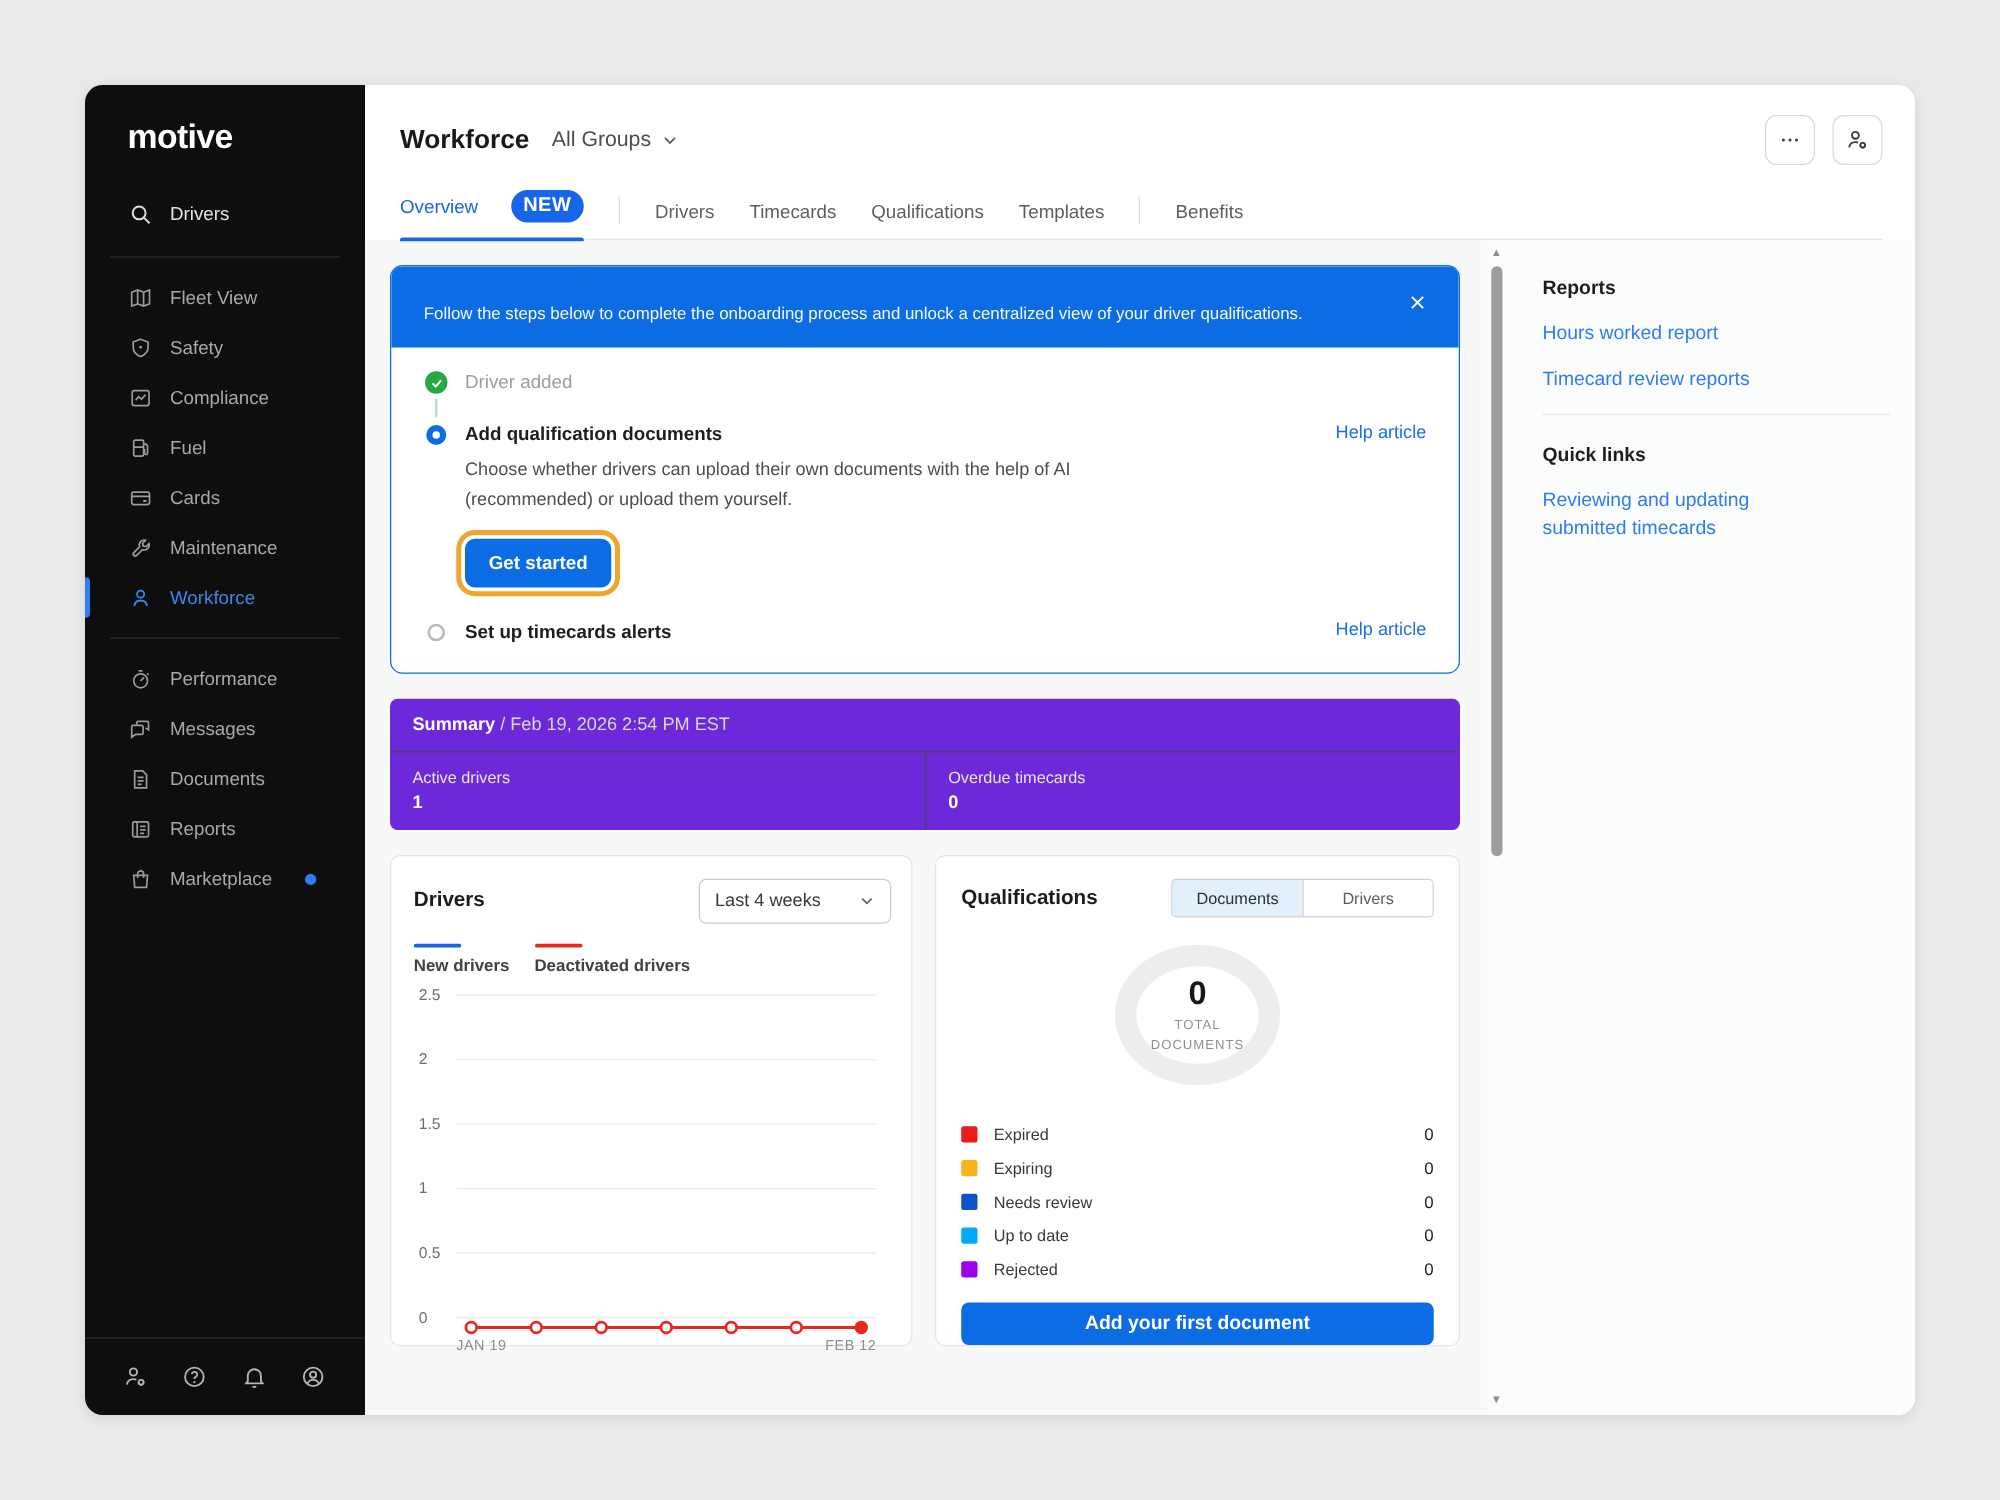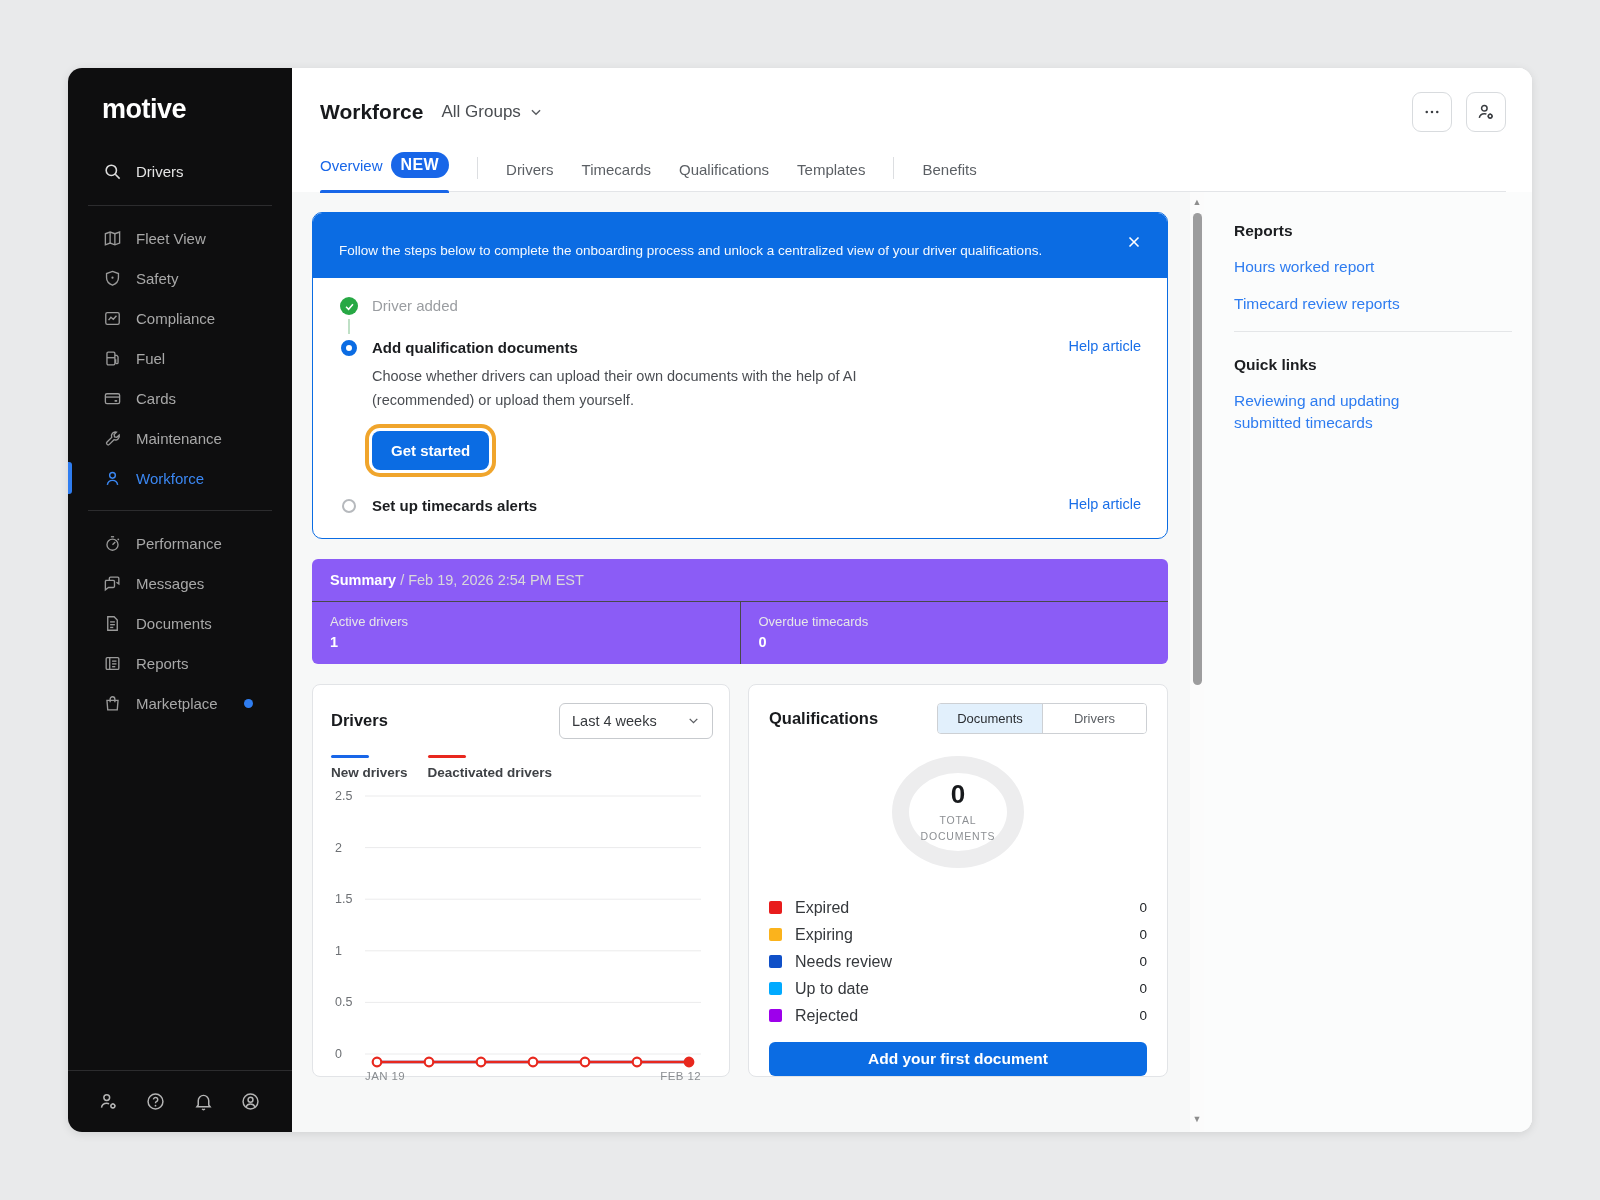--- a/index.html
+++ b/index.html
@@ -38,21 +38,21 @@
   .page-title { font-size:21px; font-weight:700; color:#17191c; }
   .group-select { display:flex; align-items:center; margin-left:18px; font-size:17px;
     color:#4a4d51; cursor:pointer; }
   .group-select svg { margin-left:8px; color:#5a5d61; }
   .hdr-actions { margin-left:auto; display:flex; gap:14px; }
   .hdr-btn { width:40px; height:40px; border:1px solid #d8dbde; border-radius:9px;
     background:#fff; display:flex; align-items:center; justify-content:center;
     color:#3a3d41; cursor:pointer; }
   .tabs-row { display:flex; align-items:flex-end; gap:28px; margin-top:20px;
     border-bottom:1px solid #e3e5e8; }
-  .tab { display:flex; align-items:center; gap:8px; padding-bottom:13px; font-size:15px;
+  .tab { display:flex; align-items:center; gap:26px; padding-bottom:13px; font-size:15px;
     color:#5b5f64; cursor:pointer; position:relative; }
   .tab.active { color:#1866e8; }
   .tab.active::after { content:""; position:absolute; left:0; right:0; bottom:-2px;
     height:3px; background:#1866e8; border-radius:2px 2px 0 0; }
   .new-badge { background:#1866e8; color:#fff; font-size:16px; font-weight:700;
     padding:4px 10px; border-radius:999px; letter-spacing:.4px; }
   .tab-sep { width:1px; height:22px; background:#dcdee1; margin-bottom:12px; }
 
   .body-row { flex:1; display:flex; min-height:0; background:#f7f8f8; }
   .content { width:898px; min-width:898px; padding:20px 22px 0 20px; }
@@ -80,21 +80,21 @@
   .help-link { margin-left:auto; font-size:14.5px; color:#1a6fe8; cursor:pointer; white-space:nowrap; }
   .step-desc { font-size:14.5px; color:#4a4d52; line-height:1.65; margin:9px 0 0 33px;
     max-width:585px; }
   .get-started { margin:18px 0 10px 33px; background:#0b6ce3; color:#fff; border:none;
     font-family:inherit; font-size:15px; font-weight:700; padding:11px 19px;
     border-radius:8px; cursor:pointer;
     box-shadow:0 0 0 3px #fff, 0 0 0 7px #f0a52c; }
   .step3 { margin-top:16px; }
 
   
-  .summary { margin-top:20px; background:#8b5cf6; border-radius:6px; color:#fff; overflow:hidden; }
+  .summary { margin-top:20px; background:#6d28d9; border-radius:6px; color:#fff; overflow:hidden; }
   .summary-head { padding:13px 18px; font-size:14.5px; border-bottom:1px solid #48484a;
     color:#d9d9da; }
   .summary-head b { color:#fff; font-weight:700; }
   .summary-stats { display:flex; }
   .stat-cell { flex:1; padding:12px 18px 14px; }
   .stat-cell + .stat-cell { border-left:1px solid #48484a; }
   .stat-label { font-size:13px; color:#e6e7e8; }
   .stat-value { font-size:14.5px; font-weight:700; margin-top:5px; }
 
   
@@ -122,21 +122,21 @@
   .seg + .seg { border-left:1px solid #cdd0d4; }
   .donut { width:132px; height:132px; border-radius:50%; border:17px solid #ededee;
     margin:22px auto 0; display:flex; flex-direction:column; align-items:center;
     justify-content:center; }
   .donut-value { font-size:26px; font-weight:700; color:#17191c; }
   .donut-cap { font-size:10.5px; color:#8c8f93; letter-spacing:.8px; line-height:1.5;
     text-align:center; margin-top:3px; }
   .qual-legend { margin-top:26px; }
   .ql-row { display:flex; align-items:center; height:27px; }
   .ql-swatch { width:13px; height:13px; border-radius:2px; flex:none; }
-  .ql-label { font-size:16px; color:#35383c; margin-left:13px;text-align:right; }
+  .ql-label { font-size:13px; color:#35383c; margin-left:13px;text-align:right; }
   .ql-value { margin-left:auto; font-size:13.5px; color:#212428; }
   .qual-cta { margin-top:13px; width:100%; height:42px; background:#0b6ce3; color:#fff;
     border:none; border-radius:6px; font-family:inherit; font-size:15.5px;
     font-weight:700; cursor:pointer; }
 
   
   .vscroll { width:14px; min-width:14px; display:flex; flex-direction:column;
     align-items:center; padding:6px 0 8px; background:#fbfbfb; }
   .scroll-arrow { color:#8d8d8d; font-size:9px; line-height:1; cursor:pointer; }
   .scroll-thumb { width:9px; height:472px; background:#9d9d9e; border-radius:5px;

